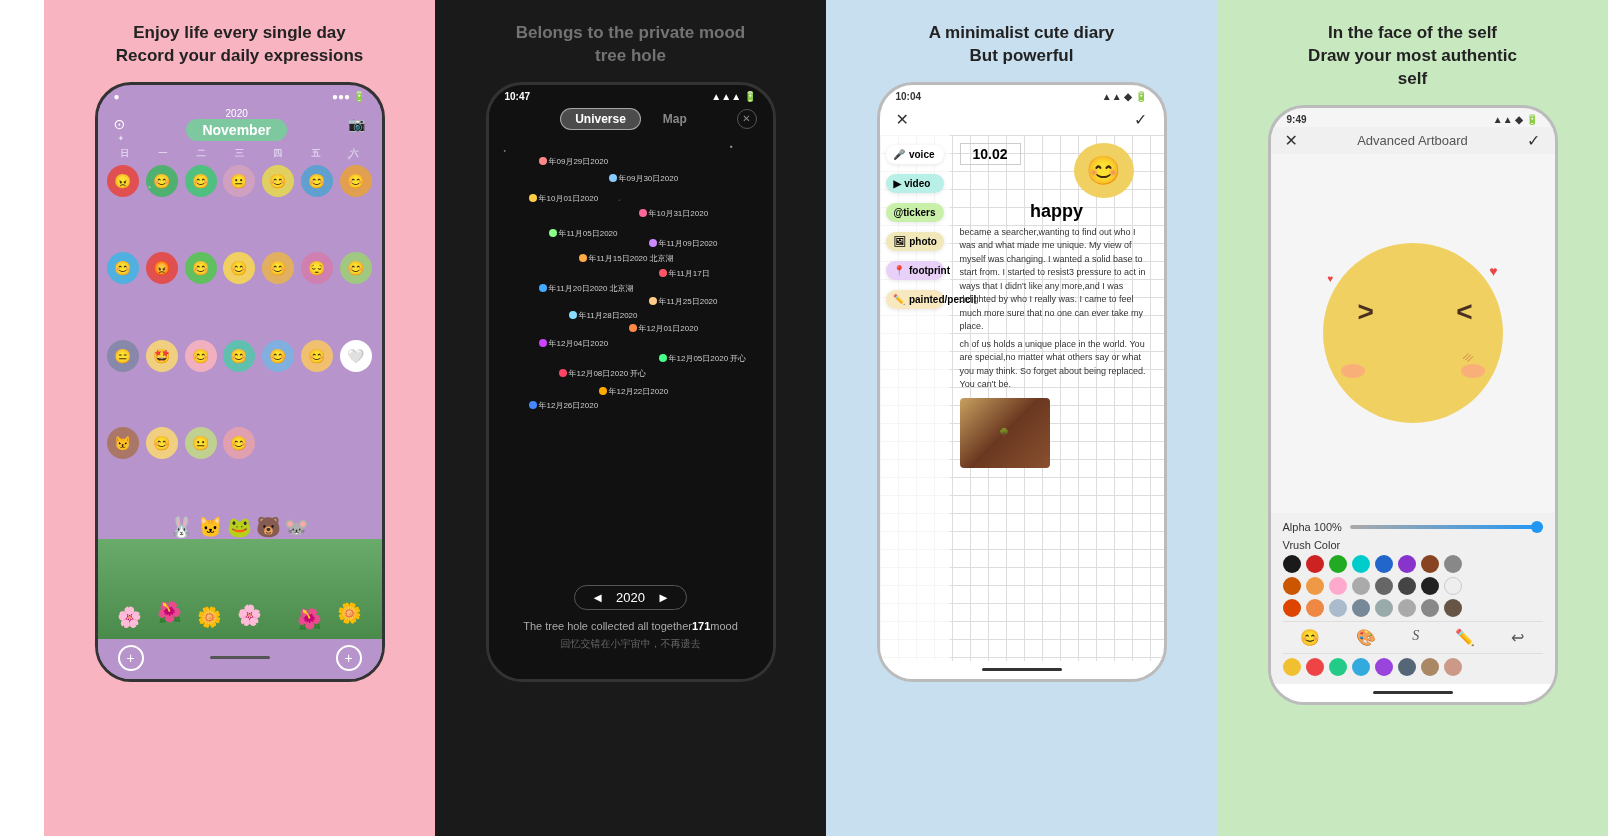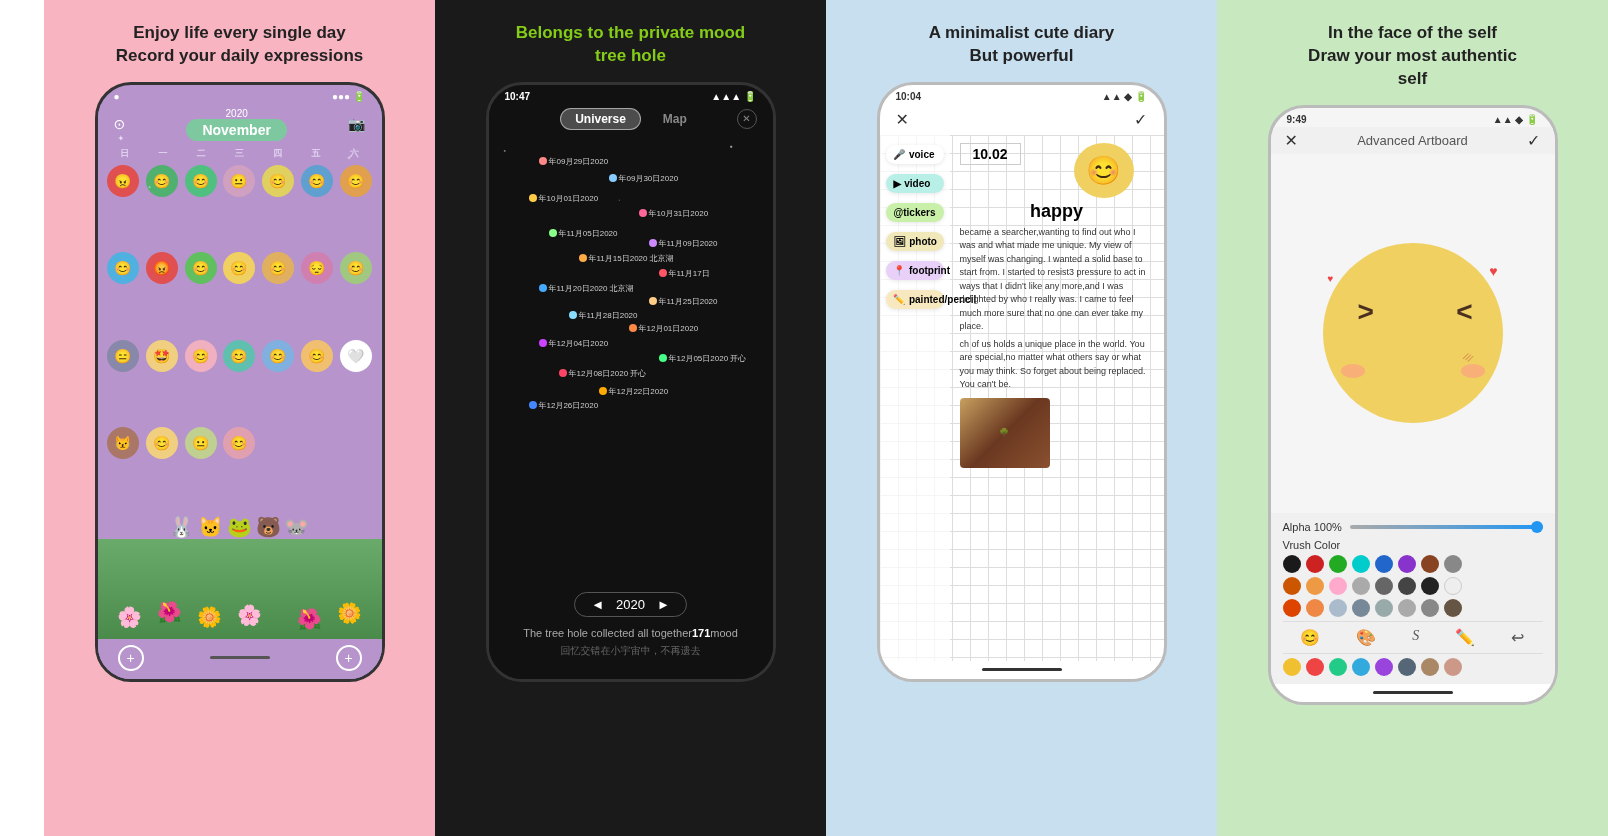--- a/index.html
+++ b/index.html
@@ -27,21 +27,21 @@
     .panel-4 { background: #c8e8c0; }
 
     .panel-title {
       text-align: center;
       font-size: 17px;
       font-weight: 800;
       line-height: 1.35;
       margin-bottom: 14px;
     }
     .panel-1 .panel-title { color: #222; }
-    .panel-2 .panel-title { color: #84cc16; }
+    .panel-2 .panel-title { color: #737373; }
     .panel-3 .panel-title { color: #222; }
     .panel-4 .panel-title { color: #222; }
 
     
     .phone-frame {
       border-radius: 36px;
       overflow: hidden;
       position: relative;
       flex: 1;
       display: flex;
@@ -220,21 +220,21 @@
       padding: 6px 0;
       border: 1px solid #555;
       border-radius: 16px;
       padding: 4px 16px;
       margin-bottom: 4px;
     }
     .tree-footer {
       color: #aaa;
       font-size: 11px;
       text-align: center;
-      padding: 4px 8px 20px;
+      padding: 4px 8px 27px;
       line-height: 1.6;
     }
     .tree-footer strong { color: #fff; }
     .tree-footer-cn { color: #666; font-size: 10px; }
     .diary-topbar {
       display: flex;
       justify-content: space-between;
       align-items: center;
       padding: 6px 16px;
     }

